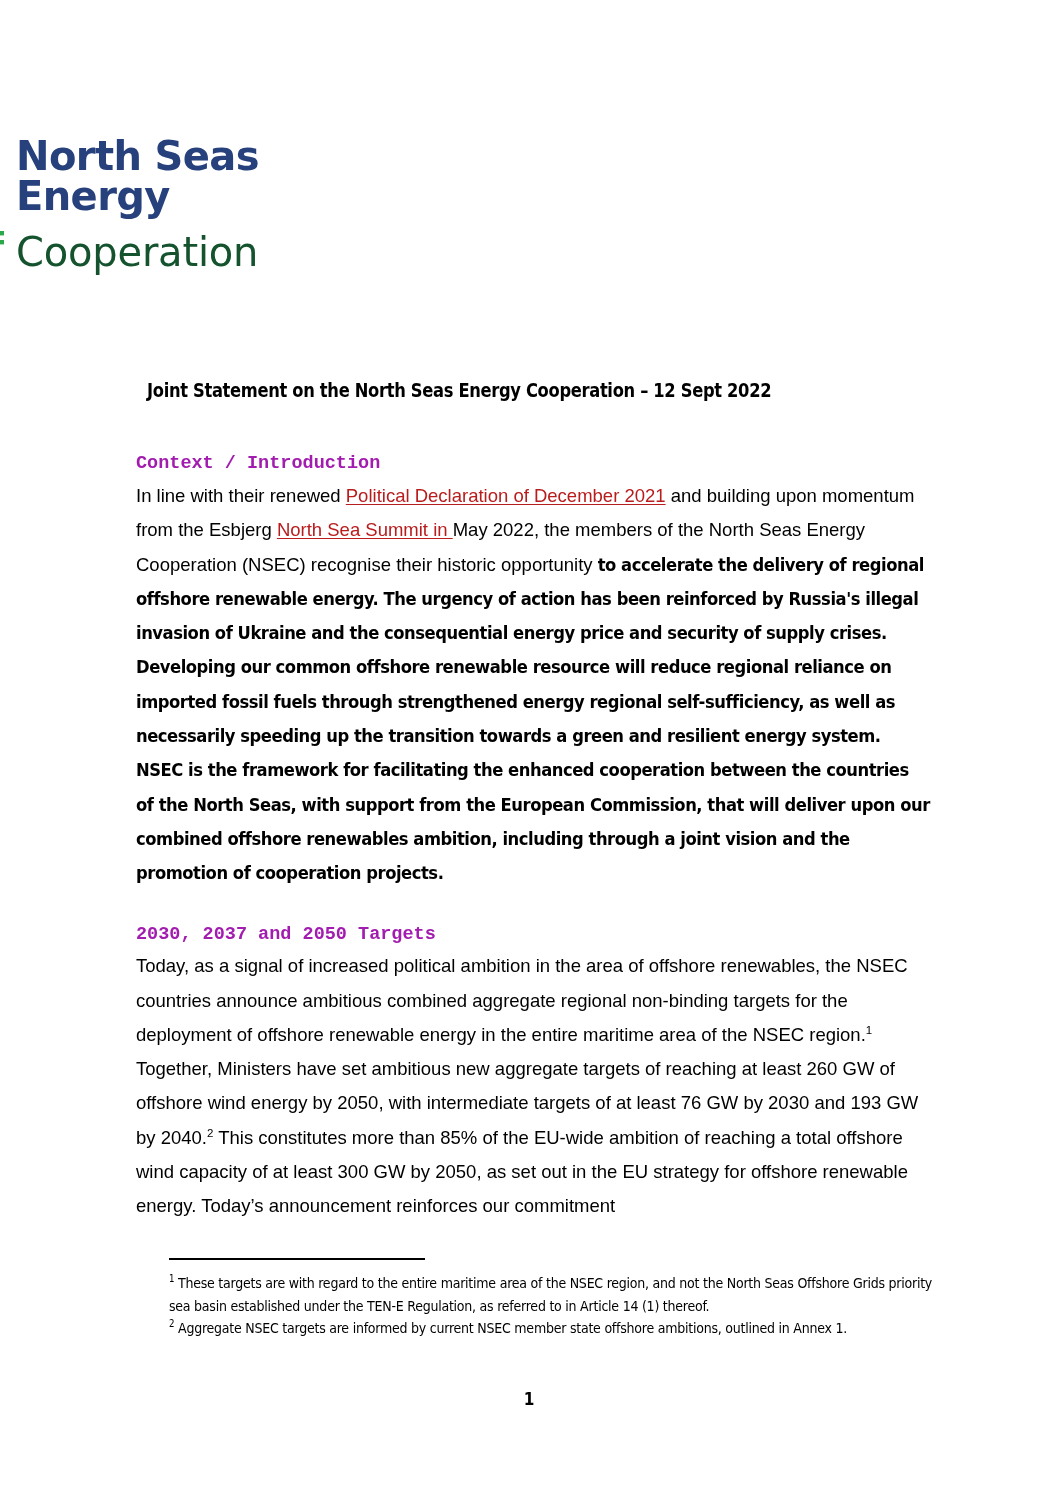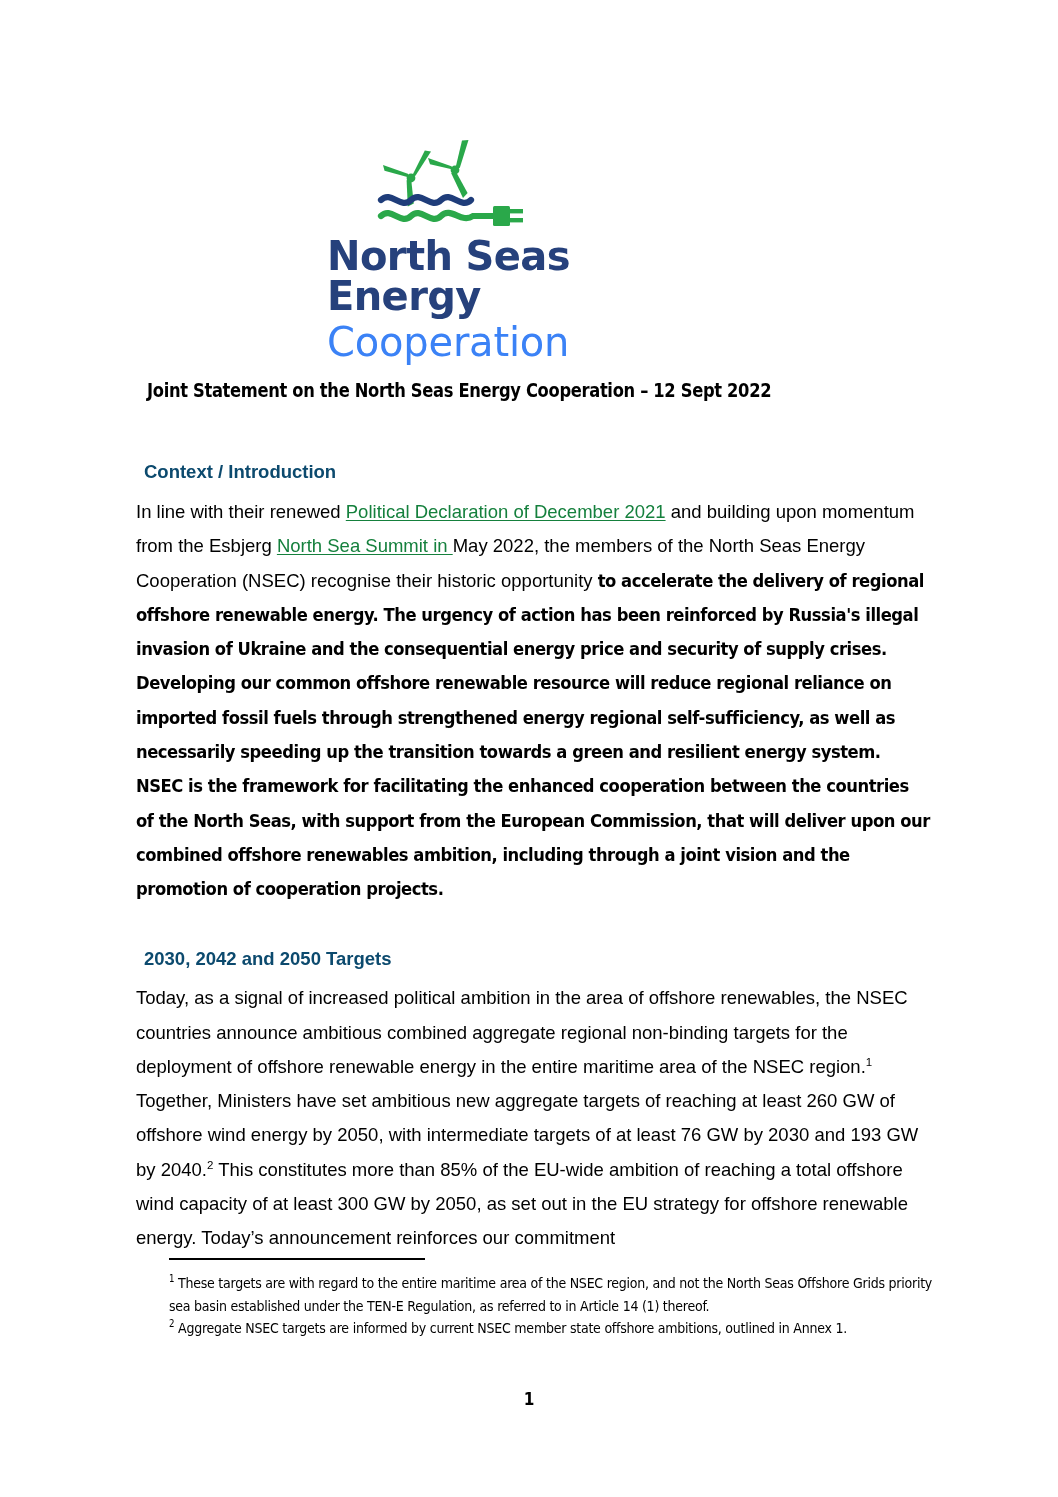--- a/index.html
+++ b/index.html
@@ -23,21 +23,21 @@
     overflow: hidden;
   }
 
   
   .logo-block {
     position: absolute;
     left: 0;
     top: 128px;
     width: 1058px;
     display: flex;
-    flex-direction: column;
+    flex-direction: row;
     align-items: center;
   }
   .logo-mark {
     width: 170px;
     height: 100px;
     display: block;
     margin-left: -150px;
   }
   .logo-wordmark {
     margin-top: 8px;
@@ -52,23 +52,23 @@
     font-size: 40px;
     letter-spacing: -0.6px;
     color: #26417c;
     display: block;
   }
   .logo-line2 {
     font-family: "DejaVu Sans", sans-serif;
     font-weight: 400;
     font-size: 40px;
     letter-spacing: -0.2px;
-    color: #3b82f6;
+    color: #14532d;
     display: block;
-    margin-top: 6px;
+    margin-top: 16px;
   }
 
   
   .doc {
     position: absolute;
     left: 136px;
     top: 378px;
     width: 795px;
   }
 
@@ -82,26 +82,26 @@
     line-height: 1.35;
     white-space: nowrap;
     transform: scaleX(0.93);
     transform-origin: left center;
   }
 
   .spacer-lg { height: 46px; }
   .spacer-md { height: 30px; }
 
   .heading {
-    font-family: Liberation Sans, sans-serif;
+    font-family: Liberation Mono, monospace;
     font-weight: 700;
     font-size: 18.5px;
     line-height: 1.55;
-    margin: 8px;
-    color: #0c4a6e;
+    margin: 0;
+    color: #a21caf;
   }
 
   p.body-para {
     font-family: "Liberation Sans", sans-serif;
     font-size: 18.5px;
     line-height: 34.3px;
     margin: 0;
     color: #000000;
     text-align: left;
   }
@@ -109,21 +109,21 @@
   
   .cond-bold {
     font-family: "DejaVu Sans Condensed", "Liberation Sans Narrow", "Liberation Sans", sans-serif;
     font-weight: 700;
     letter-spacing: -0.45px;
     font-size: 18.2px;
   }
 
   a.doclink,
   .doclink {
-    color: #15803d;
+    color: #b91c1c;
     text-underline-offset: 2px;
   }
 
   sup.fn {
     font-size: 11.5px;
     vertical-align: super;
     line-height: 0;
   }
 
   
@@ -212,21 +212,21 @@
 
     <h1 class="doc-title">Joint Statement on the North Seas Energy Cooperation – 12 Sept 2022</h1>
 
     <div class="spacer-lg"></div>
 
     <h2 class="heading">Context / Introduction</h2>
     <p class="body-para"><span>In line with their renewed </span><a href="#" class="doclink">Political Declaration of December 2021</a><span> and building upon momentum from the Esbjerg </span><a href="#" class="doclink">North Sea Summit in </a><span>May 2022, the members of the North Seas Energy Cooperation (NSEC) recognise their historic opportunity </span><span class="cond-bold">to accelerate the delivery of regional offshore renewable energy. The urgency of action has been reinforced by Russia's illegal invasion of Ukraine and the consequential energy price and security of supply crises. Developing our common offshore renewable resource will reduce regional reliance on imported fossil fuels through strengthened energy regional self-sufficiency, as well as necessarily speeding up the transition towards a green and resilient energy system. NSEC is the framework for facilitating the enhanced cooperation between the countries of the North Seas, with support from the European Commission, that will deliver upon our combined offshore renewables ambition, including through a joint vision and the promotion of cooperation projects.</span></p>
 
     <div class="spacer-md"></div>
 
-    <h2 class="heading">2030, 2042 and 2050 Targets</h2>
+    <h2 class="heading">2030, 2037 and 2050 Targets</h2>
     <p class="body-para"><span>Today, as a signal of increased political ambition in the area of offshore renewables, the NSEC countries announce ambitious combined aggregate regional non-binding targets for the deployment of offshore renewable energy in the entire maritime area of the NSEC region.</span><sup class="fn">1</sup><span> Together, Ministers have set ambitious new aggregate targets of reaching at least 260 GW of offshore wind energy by 2050, with intermediate targets of at least 76 GW by 2030 and 193 GW by 2040.</span><sup class="fn">2</sup><span> This constitutes more than 85% of the EU-wide ambition of reaching a total offshore wind capacity of at least 300 GW by 2050, as set out in the EU strategy for offshore renewable energy. Today’s announcement reinforces our commitment</span></p>
 
   </div>
 
   <div class="footnotes">
     <div class="fn-rule"></div>
     <p class="fn-item"><sup>1</sup><span> These targets are with regard to the entire maritime area of the NSEC region, and not the North Seas Offshore Grids priority sea basin established under the TEN-E Regulation, as referred to in Article 14 (1) thereof.</span></p>
     <p class="fn-item"><sup>2</sup><span> Aggregate NSEC targets are informed by current NSEC member state offshore ambitions, outlined in Annex 1.</span></p>
   </div>
 

